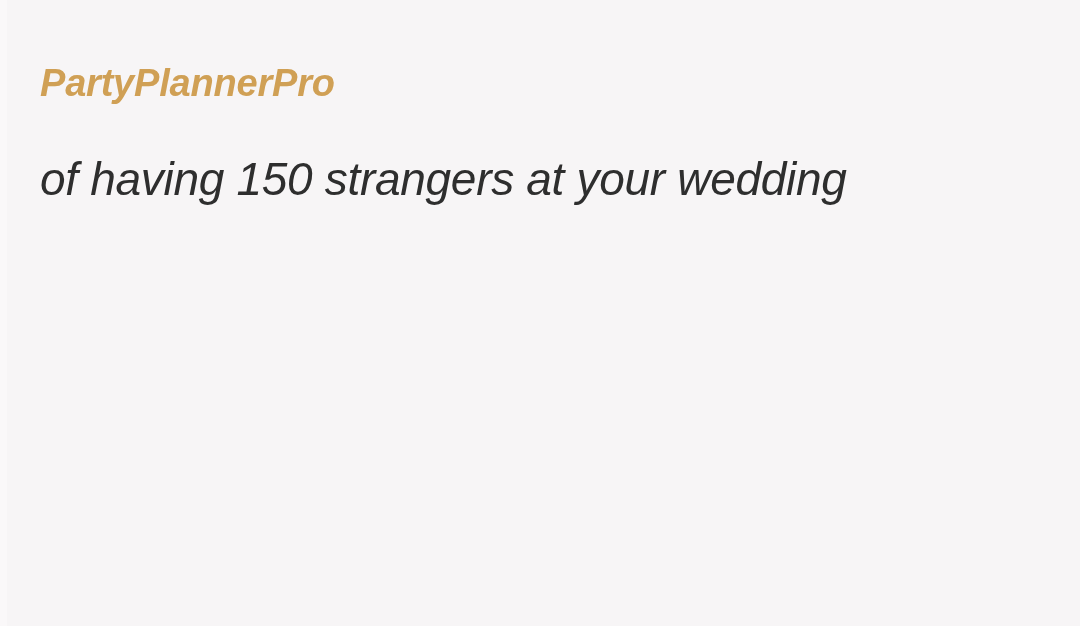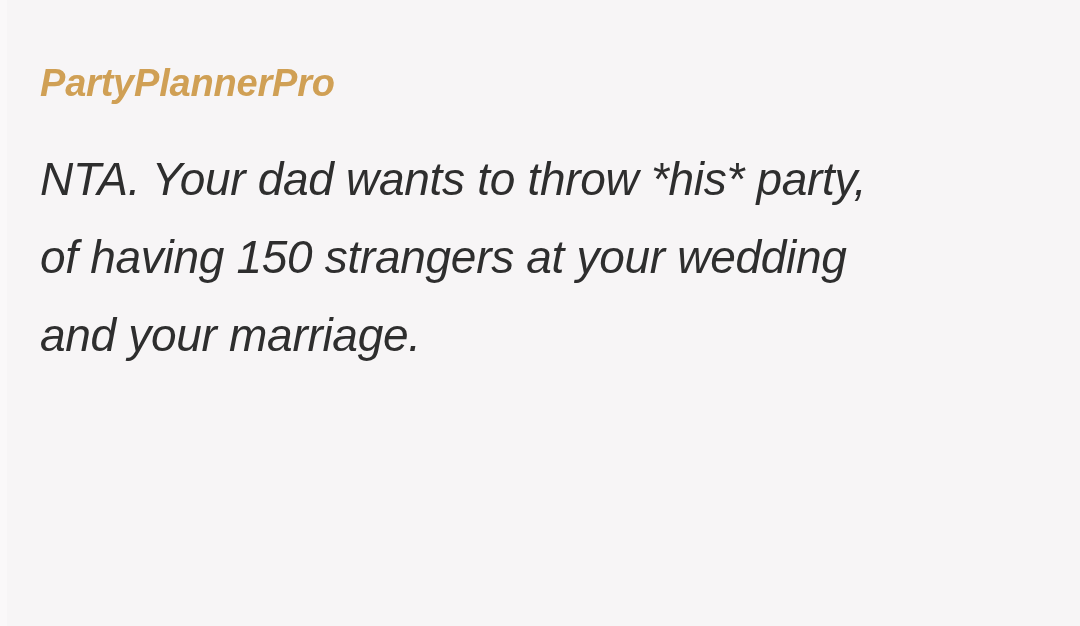--- a/index.html
+++ b/index.html
@@ -78,20 +78,18 @@
 
 <div id="comment-card">
 
   <div id="left-gutter"></div>
 
   <div id="comment-body-wrap">
 
     <div id="author-name">PartyPlannerPro</div>
 
     <div id="comment-text">
-      <span class="text-line">NTA. Your dad wants to throw *his* party,</span>
       <span class="text-line">of having 150 strangers at your wedding</span>
-      <span class="text-line">and your marriage.</span>
     </div>
 
   </div>
 
 </div>
 
 </body></html>

